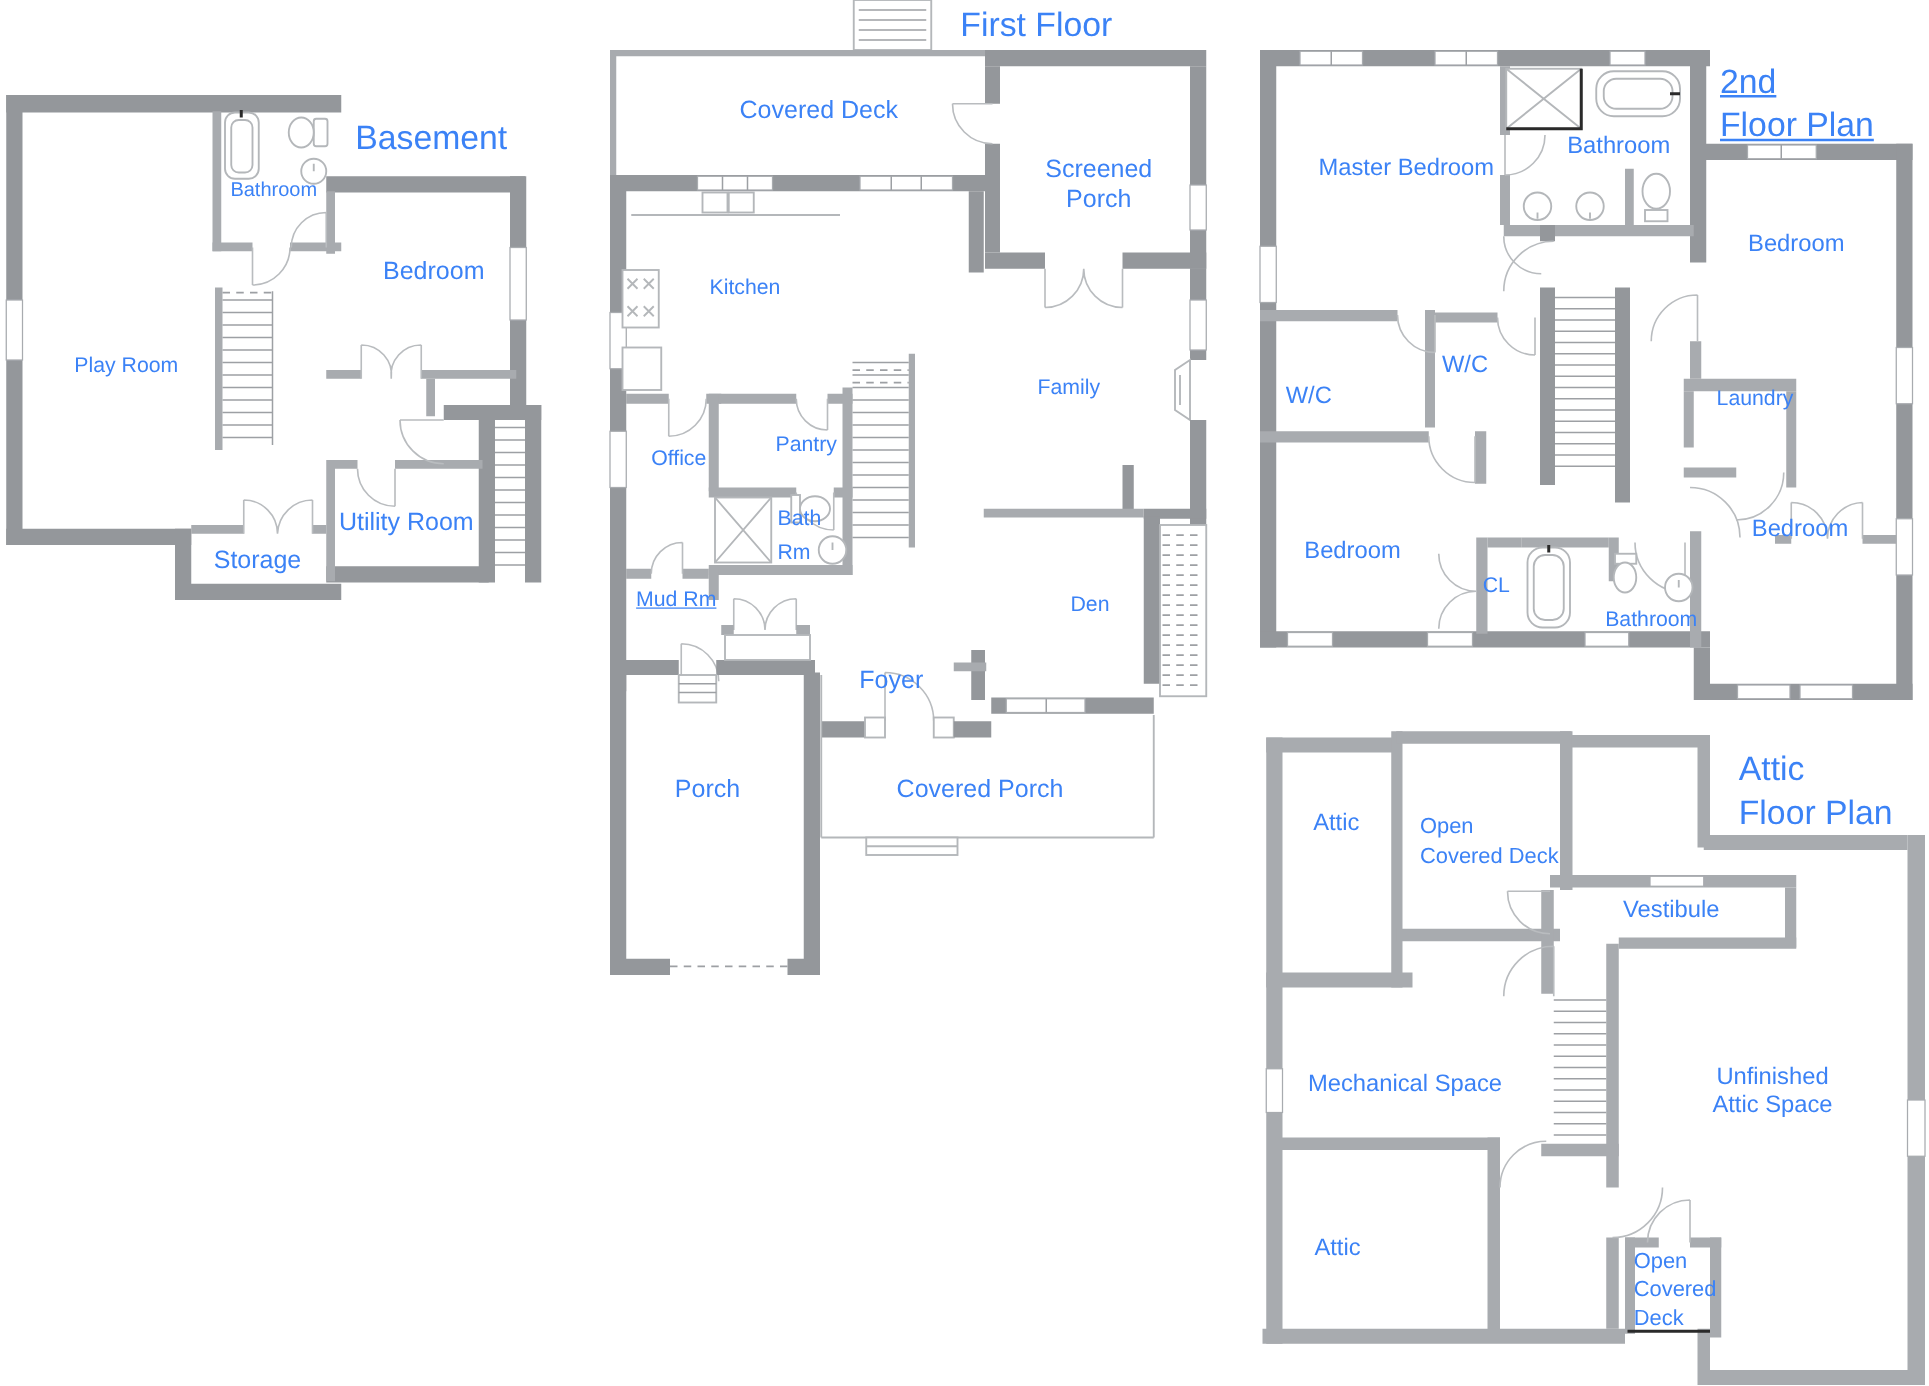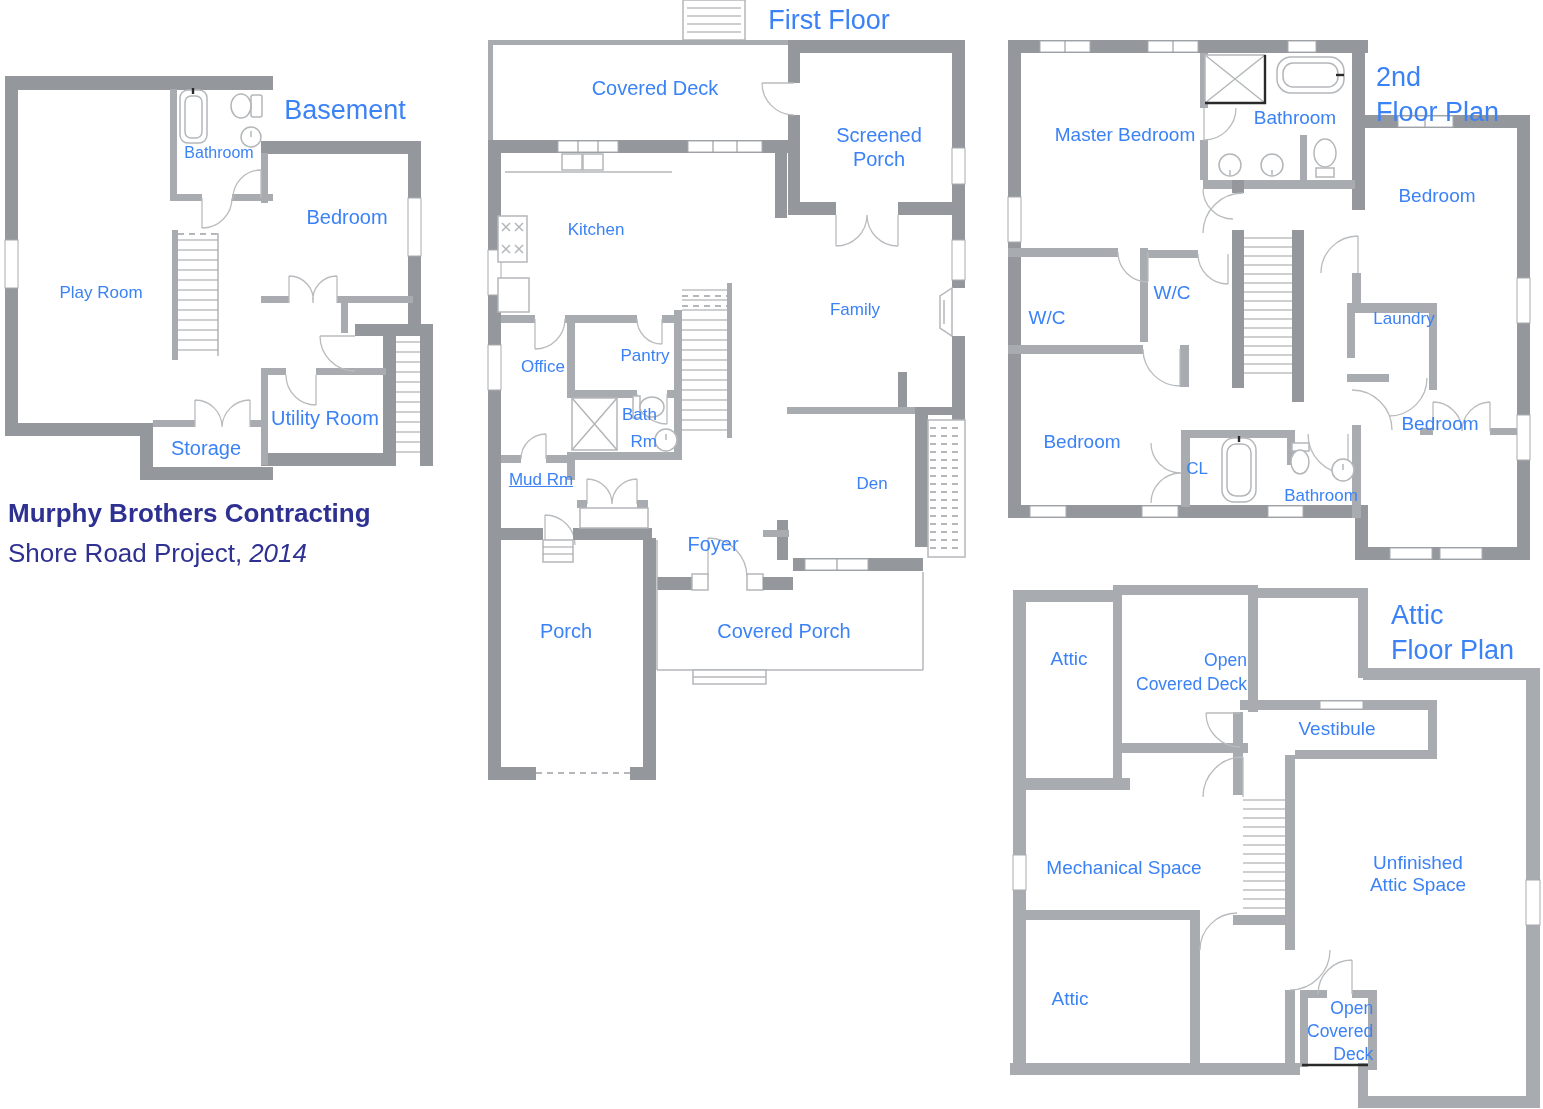--- a/index.html
+++ b/index.html
@@ -12,21 +12,21 @@
   .fx{fill:none;stroke:#b4b7ba;stroke-width:1.5;}
   .fxw{fill:#ffffff;stroke:#b4b7ba;stroke-width:1.5;}
   .arc{fill:none;stroke:#b9bcbf;stroke-width:1.3;}
   .tread{fill:none;stroke:#9da0a4;stroke-width:1.2;}
   .dash{fill:none;stroke:#9da0a4;stroke-width:1.4;stroke-dasharray:6 5;}
   .blk{fill:none;stroke:#2a2a2a;stroke-width:2.4;}
   .lbl{position:absolute;color:#3b82f6;white-space:pre-line;line-height:1.18;}
   .lc{transform:translate(-50%,-50%);text-align:center;}
   .ll{text-align:left;}
   .f27{font-size:27px;} .f21{font-size:17px;} .f20{font-size:20px;}
-  .f19{font-size:19px;} .f17{font-size:17px;text-align:right;} .f15{font-size:20px;}
+  .f19{font-size:19px;} .f17{font-size:17px;} .f15{font-size:20px;}
   #main-title{position:absolute;left:8px;top:498px;color:#2e3192;}
   #main-title .t1{font-size:26px;font-weight:bold;}
   #main-title .t2{font-size:26px;margin-top:9px;}
   #main-title .yr{font-style:italic;margin-left:7px;}
 </style>
 </head>
 <body>
 
 <div id="canvas">
 
@@ -396,21 +396,21 @@
 <div class="lbl lc f21" style="left:543px;top:367px;">Office</div>
 <div class="lbl lc f17" style="left:645px;top:356px;">Pantry</div>
 <div class="lbl ll f17" style="left:622px;top:401px;line-height:27px;">Bath
 Rm</div>
 <div class="lbl lc f17" style="left:541px;top:480px;text-decoration:underline;">Mud Rm</div>
 <div class="lbl lc f21" style="left:872px;top:484px;">Den</div>
 <div class="lbl lc f15" style="left:713px;top:545px;">Foyer</div>
 <div class="lbl lc f20" style="left:566px;top:632px;">Porch</div>
 <div class="lbl lc f20" style="left:784px;top:632px;text-align:right;">Covered Porch</div>
 
-<div class="lbl ll f27" style="left:1376px;top:60px;line-height:35px;">2nd
+<div class="lbl ll f27" style="left:1376px;top:48px;line-height:35px;text-decoration:underline;">2nd
 Floor Plan</div>
 <div class="lbl lc f19" style="left:1125px;top:135px;">Master Bedroom</div>
 <div class="lbl lc f19" style="left:1295px;top:118px;">Bathroom</div>
 <div class="lbl lc f19" style="left:1437px;top:196px;">Bedroom</div>
 <div class="lbl lc f19" style="left:1047px;top:318px;">W/C</div>
 <div class="lbl lc f19" style="left:1172px;top:293px;">W/C</div>
 <div class="lbl lc f17" style="left:1404px;top:319px;">Laundry</div>
 <div class="lbl lc f19" style="left:1082px;top:442px;">Bedroom</div>
 <div class="lbl lc f17" style="left:1197px;top:469px;">CL</div>
 <div class="lbl lc f17" style="left:1321px;top:496px;">Bathroom</div>
@@ -422,18 +422,14 @@
 <div class="lbl ll f17" style="left:1136px;top:648px;font-size:17.5px;line-height:24px;">Open
 Covered Deck</div>
 <div class="lbl lc f19" style="left:1337px;top:729px;">Vestibule</div>
 <div class="lbl lc f19" style="left:1124px;top:868px;">Mechanical Space</div>
 <div class="lbl lc f19" style="left:1418px;top:874px;">Unfinished Attic Space</div>
 <div class="lbl lc f19" style="left:1070px;top:999px;">Attic</div>
 <div class="lbl ll f17" style="left:1307px;top:997px;font-size:17.5px;line-height:23px;">Open
 Covered
 Deck</div>
 
-<div id="main-title">
-  <div class="t1">Murphy Brothers Contracting</div>
-  <div class="t2"><span>Shore Road Project,</span><span class="yr">2014</span></div>
+
 </div>
 
-</div>
-
 </body></html>

